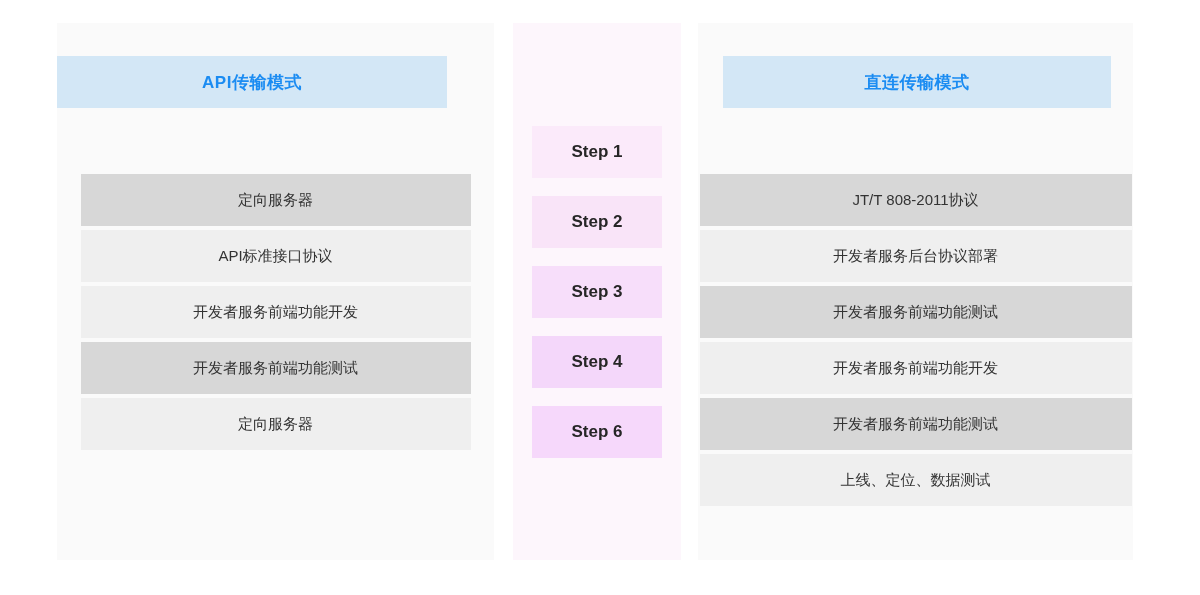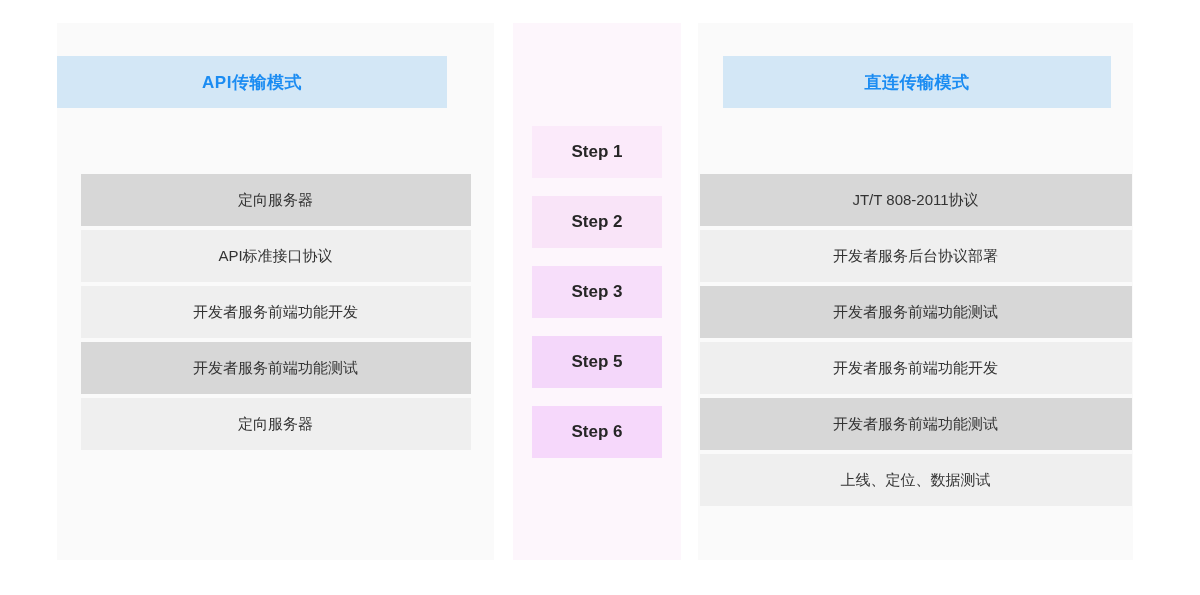--- a/index.html
+++ b/index.html
@@ -122,21 +122,21 @@
       <div class="row-cell dark" style="background: rgb(215, 215, 215);">开发者服务前端功能测试</div>
       <div class="row-cell light" style="background: rgb(239, 239, 239);">定向服务器</div>
     </div>
   </div>
 
   <div class="panel panel-mid" style="background: rgb(253, 246, 252);">
     <div class="steps">
       <div class="step-cell" style="background: rgb(251, 234, 250);">Step 1</div>
       <div class="step-cell" style="background: rgb(249, 228, 248);">Step 2</div>
       <div class="step-cell" style="background: rgb(247, 222, 250);">Step 3</div>
-      <div class="step-cell" style="background: rgb(244, 215, 250);">Step 5</div>
+      <div class="step-cell" style="background: rgb(244, 215, 250);">Step 4</div>
       <div class="step-cell" style="background: rgb(246, 216, 251);">Step 6</div>
     </div>
   </div>
 
   <div class="panel panel-right">
     <div class="head-cell" style="background: rgb(211, 231, 246); color: rgb(27, 140, 242);">直连传输模式</div>
     <div class="rows">
       <div class="row-cell dark" style="background: rgb(215, 215, 215);">JT/T 808-2011协议</div>
       <div class="row-cell light" style="background: rgb(239, 239, 239);">开发者服务后台协议部署</div>
       <div class="row-cell dark" style="background: rgb(215, 215, 215);">开发者服务前端功能测试</div>

